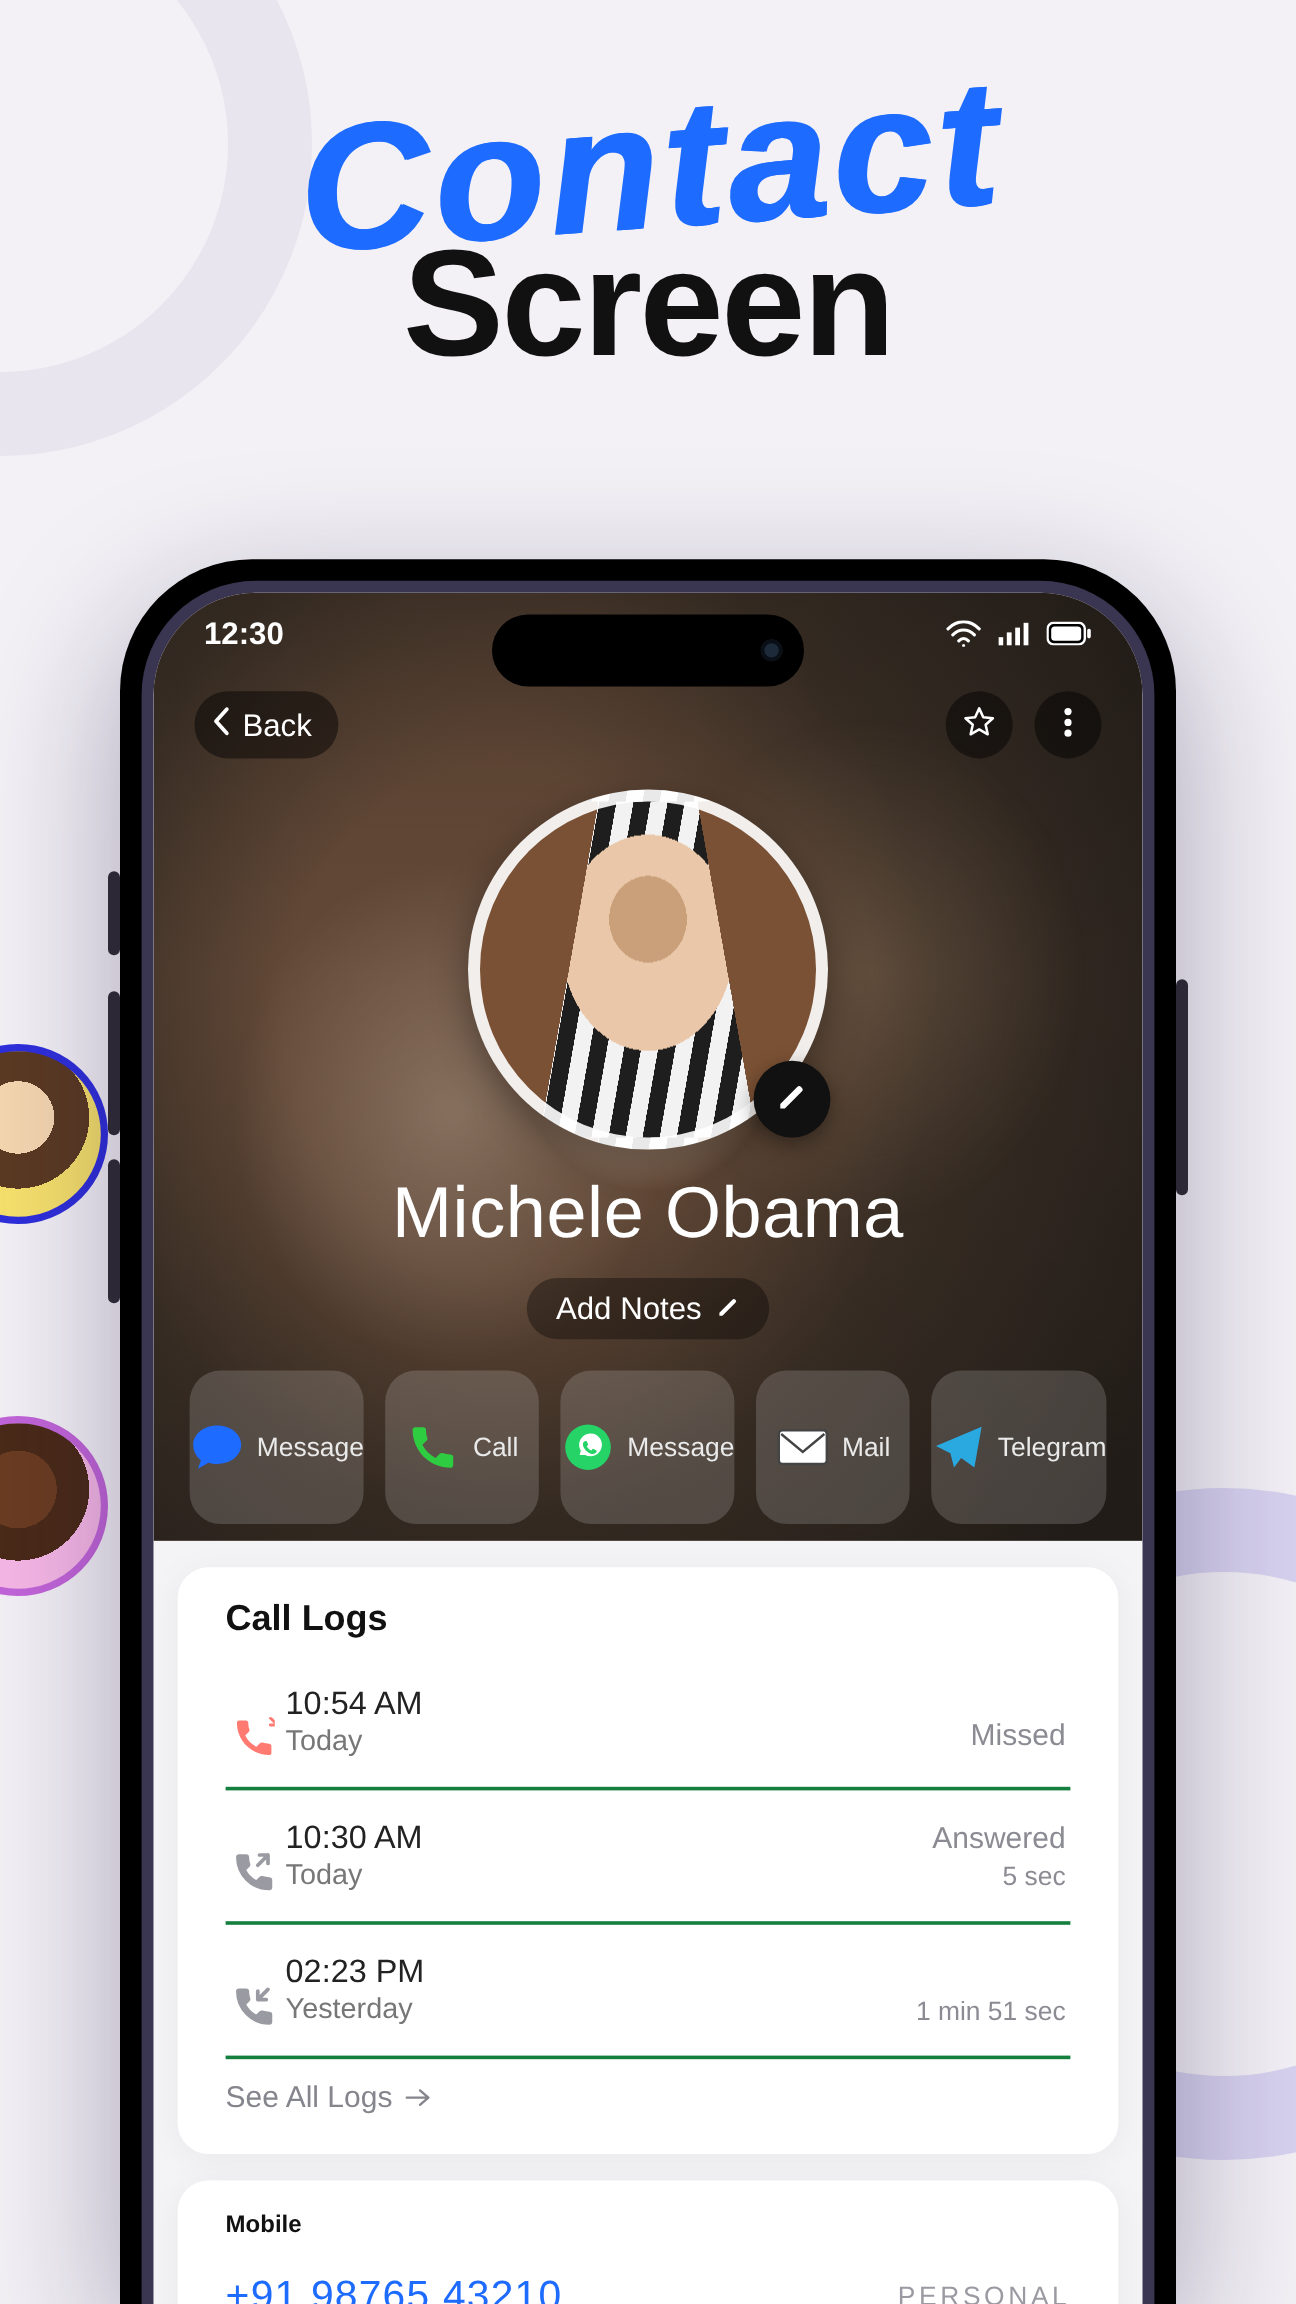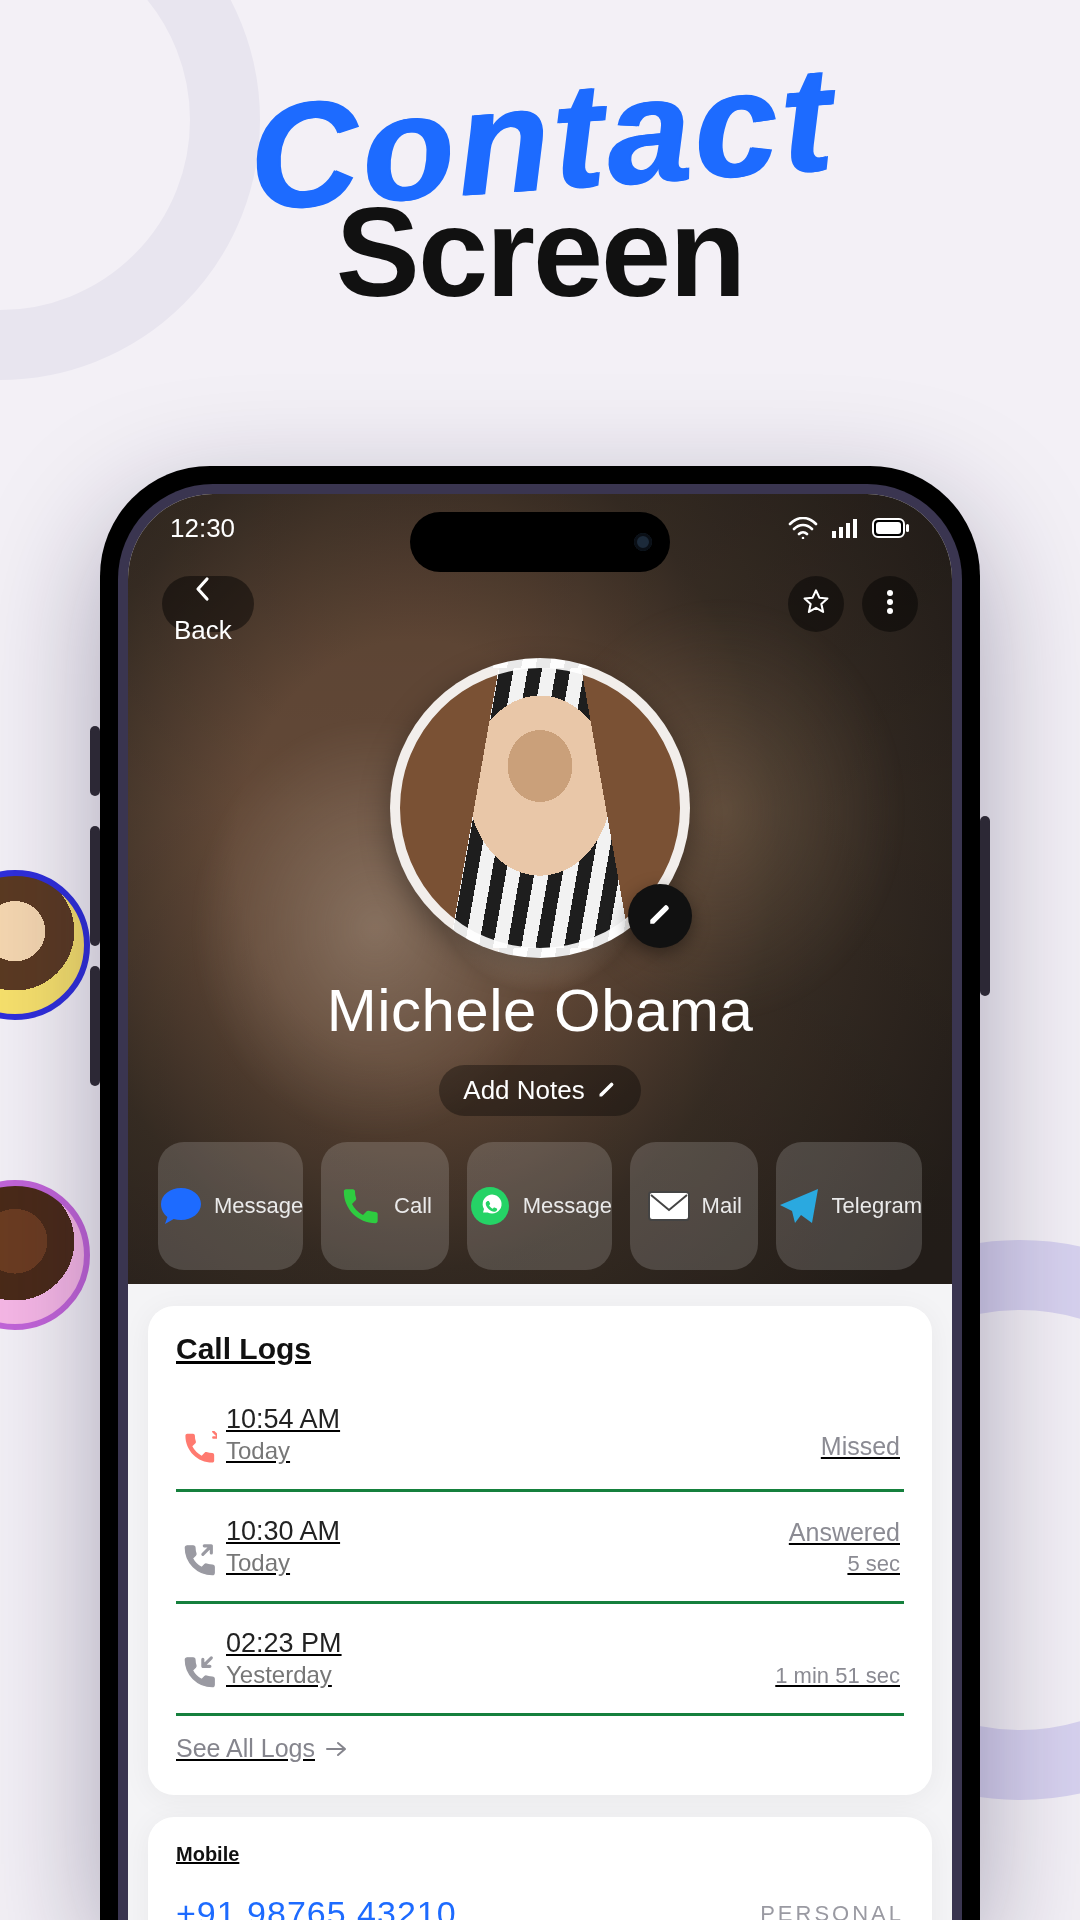--- a/index.html
+++ b/index.html
@@ -122,21 +122,21 @@
 
 .status-bar {
   position: relative;
   z-index: 3;
   height: 58px;
   display: flex;
   justify-content: space-between;
   align-items: center;
   padding: 10px 42px 0 42px;
   color: #fff;
-  font-weight: 400;
+  font-weight: 700;
   font-size: 26px;
 }
 .status-icons { display:flex; gap:14px; align-items:center; }
 .status-icons svg { display:block; }
 
 .island {
   position:absolute; top:18px; left:50%; transform:translateX(-50%);
   width:260px; height:60px; background:#000; border-radius:40px; z-index:4;
 }
 .island::after{
@@ -147,21 +147,21 @@
 .topbar {
   position: relative; z-index:3;
   margin-top: 24px;
   display:flex; align-items:center; justify-content:space-between;
   padding: 0 34px;
 }
 .back-btn{
   height:56px; padding:0 22px 0 12px;
   display:flex; align-items:center; gap:6px;
   background: rgba(0,0,0,.45); color:#fff;
-  border-radius:30px; font-size:26px; font-weight:500;flex-direction:column;
+  border-radius:30px; font-size:26px; font-weight:500;
 }
 .icon-btn{
   width:56px; height:56px; border-radius:50%;
   background: rgba(0,0,0,.45); color:#fff;
   display:flex; align-items:center; justify-content:center;
 }
 .topbar-right{ display:flex; gap:18px; }
 
 .avatar-wrap{
   position:relative; z-index:3;
@@ -222,22 +222,21 @@
 
 
 .panel{
   background:#f4f4f6;
   min-height: 900px;
   padding:22px 20px 0;
 }
 .card{
   background:#fff; border-radius:26px;
   box-shadow: 0 4px 30px rgba(0,0,0,.05);
-  padding:26px 28px;
-  text-decoration:underline;
+  padding:26px 40px;
 }
 .card + .card { margin-top:22px; }
 .card-title{
   font-size:30px; font-weight:600; color:#111; margin-bottom:14px;
 }
 
 .log{
   display:flex; align-items:flex-end; gap:6px;
   padding:24px 4px;
   border-bottom:3px solid #15803d;

